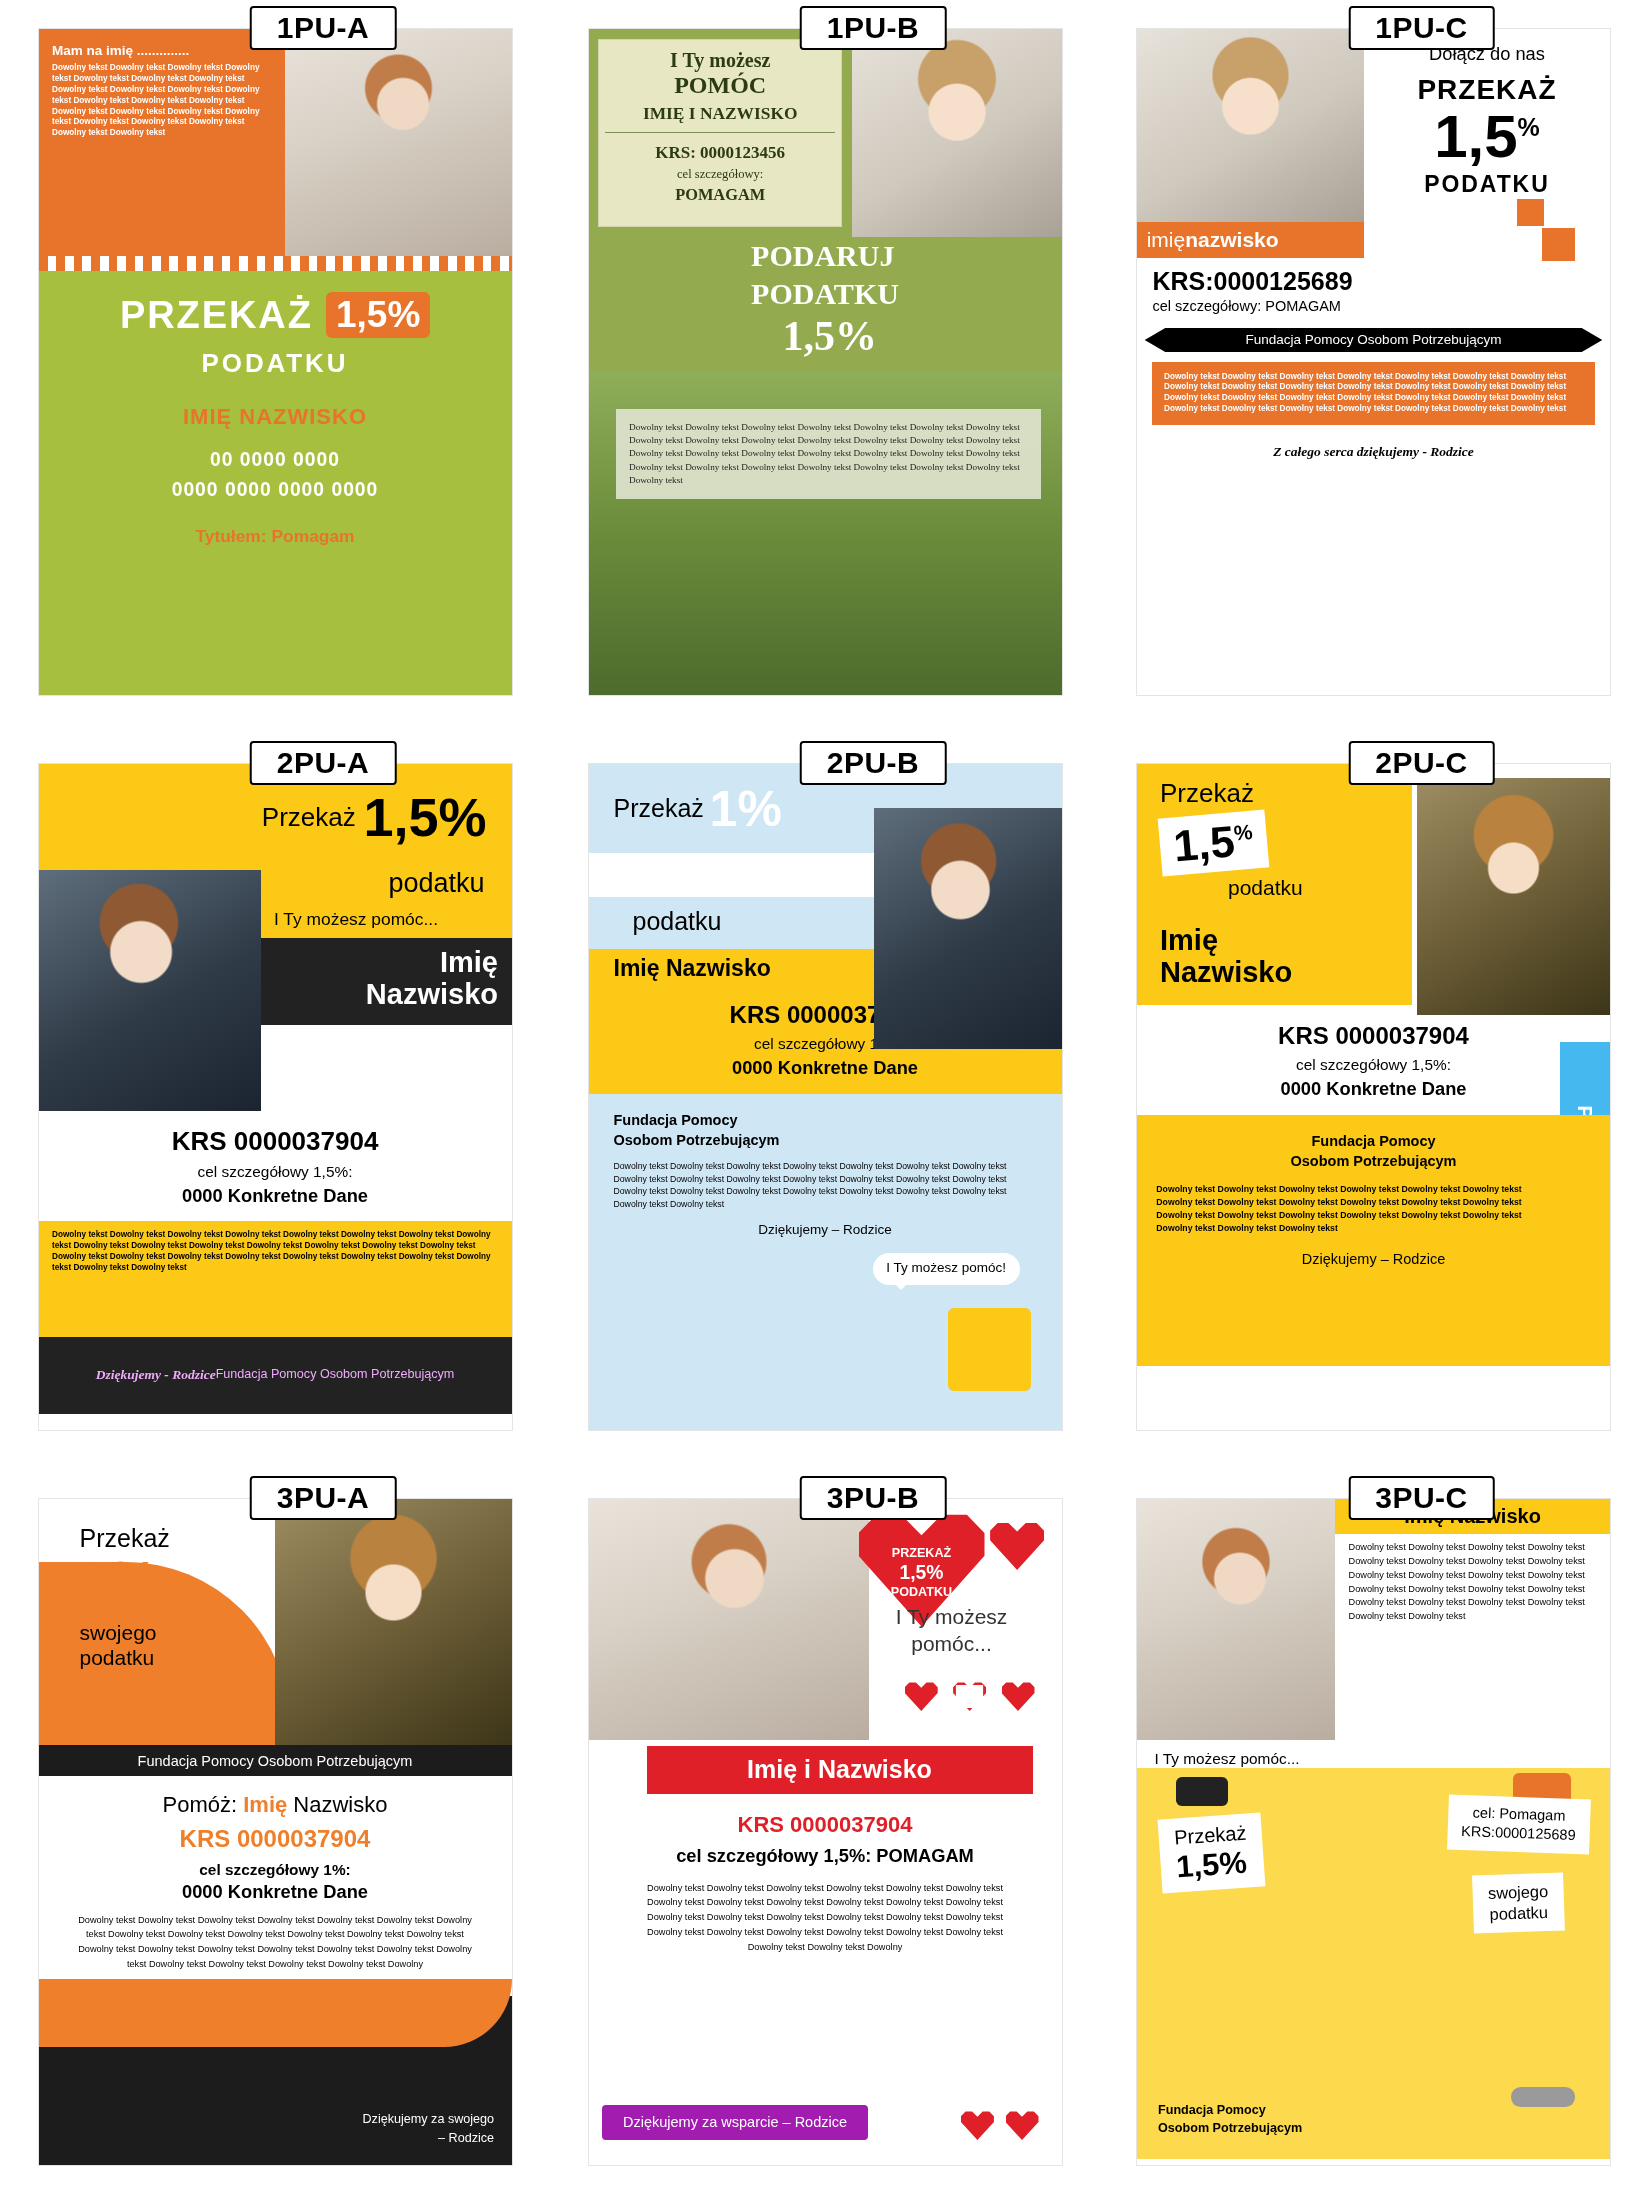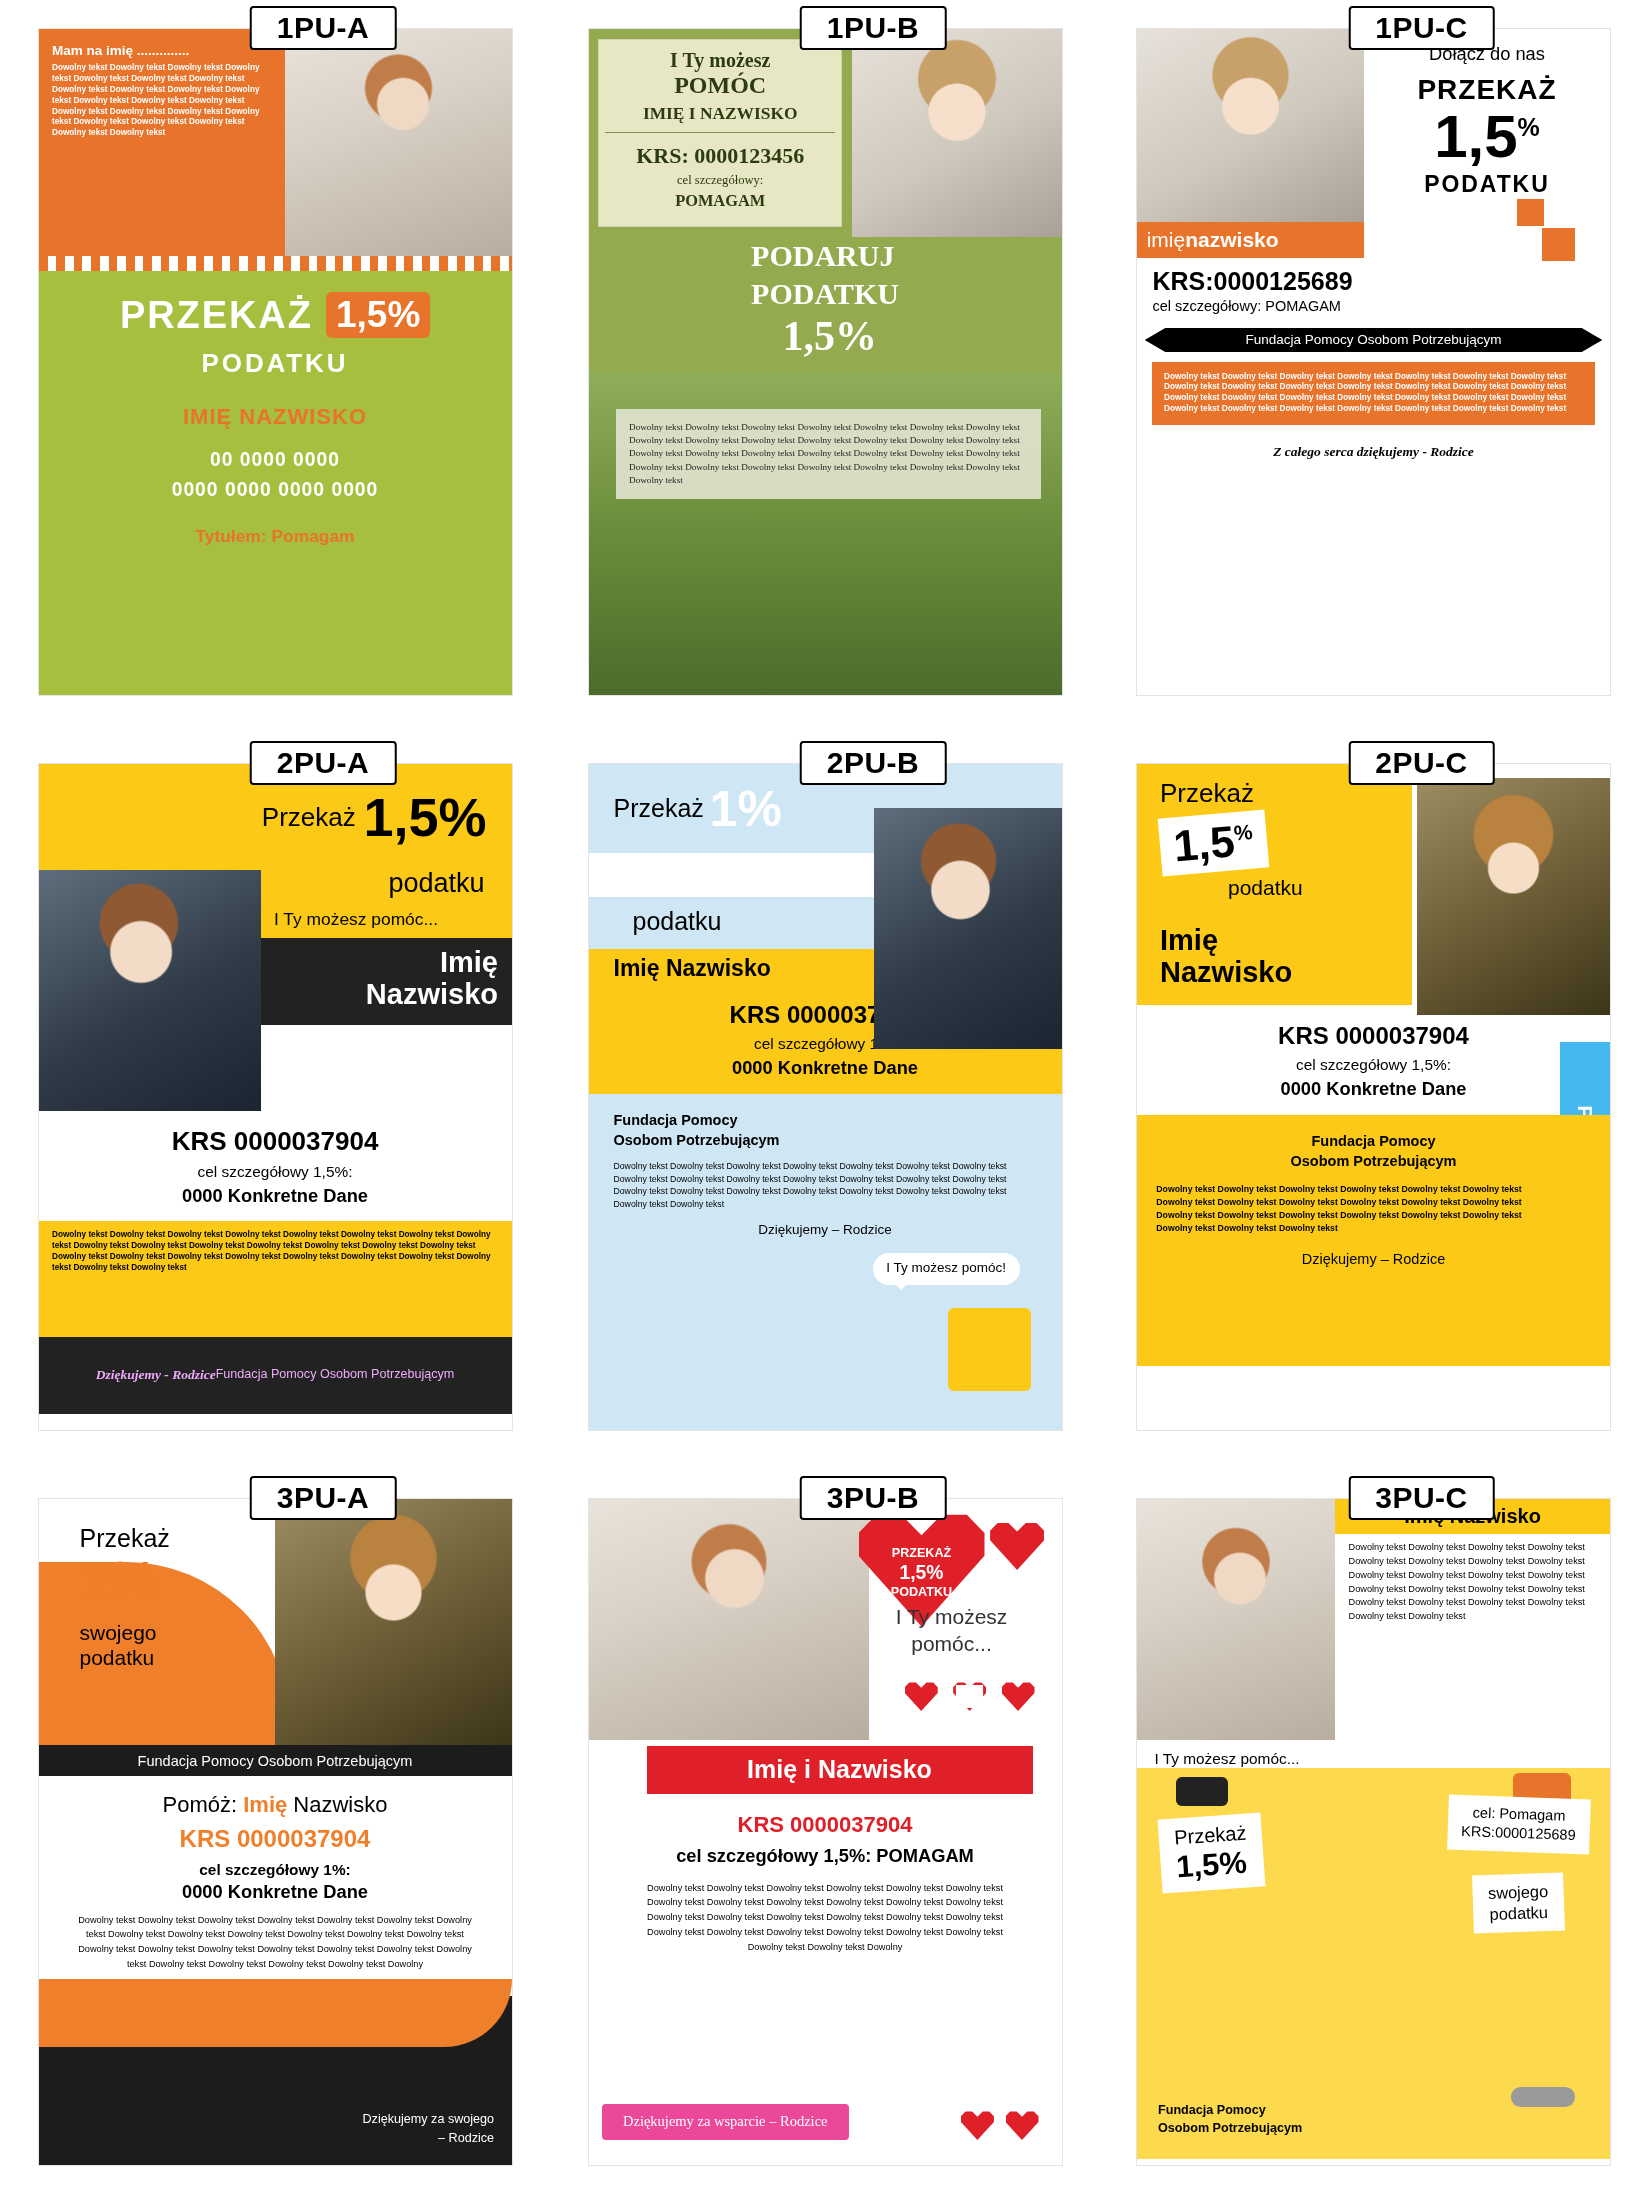--- a/index.html
+++ b/index.html
@@ -113,21 +113,21 @@
   .f1a .num2 { font-size: 19.3px; font-weight:bold; margin-top:7.7px; letter-spacing:1px;}
   .f1a .tyt { font-size: 17.4px; font-weight:bold; color:#e8742c; margin-top:25px;}
 
   
   .f1b { background: #93ab4e; }
   .f1b .row1 { height: 208px; display:flex; }
   .f1b .box { width: 244px; background: rgba(238,235,205,0.92); margin: 9.7px; padding: 9.7px 5.8px; text-align:center; color:#2c3b12; border:1px solid rgba(0,0,0,0.08);}
   .f1b .box .l1 { font-size: 20px; font-weight:bold; font-family:"Liberation Serif", serif;}
   .f1b .box .l2 { font-size: 24px; font-weight:bold; font-family:"Liberation Serif", serif;}
   .f1b .box .l3 { font-size: 17.4px; font-weight:bold; font-family:"Liberation Serif", serif; margin-top:3.9px; border-bottom:1px solid #7f8f55; padding-bottom:7.7px;}
-  .f1b .box .l4 { font-size: 22px; font-weight:bold; font-family:"Liberation Serif", serif; margin-top:9.7px;}
+  .f1b .box .l4 { font-size: 17px; font-weight:bold; font-family:"Liberation Serif", serif; margin-top:9.7px;}
   .f1b .box .l5 { font-size: 12.6px; margin-top:3.9px; font-family:"Liberation Serif", serif;}
   .f1b .box .l6 { font-size: 16.4px; font-weight:bold; font-family:"Liberation Serif", serif; margin-top:3.9px;}
   .f1b .row2 { height: 135px; color:#fff; display:flex; align-items:center; padding: 0 17.4px; flex-direction: column; }
   .f1b .row2 .t { font-size: 30px; font-weight:bold; font-family:"Liberation Serif", serif; line-height:1.25;}
   .f1b .row2 .pct { font-size: 42px; font-weight:bold; font-family:"Liberation Serif", serif; margin-left:9.7px;}
   .f1b .row3 { height: 323px; position:relative; }
   .f1b .textbox { position:absolute; left:27px; right:21px; top:37px; background: rgba(225,228,208,0.9); padding:11.6px 13.5px; font-family:"Liberation Serif", serif; font-size: 9.2px; line-height:1.45; color:#1e1e1e;}
 
   
   .f1c { background:#fff; }
@@ -236,21 +236,21 @@
   .f3b .hout { position:absolute; right:17.4px; top:23px; width:54px; height:48px;
     background:#e02028; clip-path: polygon(50% 100%, 0 38%, 0 18%, 14% 2%, 34% 2%, 50% 20%, 66% 2%, 86% 2%, 100% 18%, 100% 38%);
     -webkit-mask: radial-gradient(#000,#000); }
   .f3b .ity { position:absolute; right:23px; top:104px; width:174px; text-align:center; font-size:21px; color:#333; line-height:1.3;}
   .f3b .hrow { position:absolute; right:27px; top:183px; display:flex; gap:15.4px;}
   .f3b .hs { width:33px; height:29px; background:#e02028; clip-path: polygon(50% 100%, 0 38%, 0 18%, 14% 2%, 34% 2%, 50% 20%, 66% 2%, 86% 2%, 100% 18%, 100% 38%);}
   .f3b .redbar { background:#e02028; color:#fff; margin: 5.8px 29px 0 58px; padding:9.7px 0; text-align:center; font-size:25px; font-weight:bold;}
   .f3b .krs { text-align:center; color:#e02028; font-size:22px; font-weight:bold; margin-top:17.4px;}
   .f3b .cel { text-align:center; font-size:18.3px; font-weight:bold; margin-top:7.7px;}
   .f3b .txt { padding: 13.5px 50px 0; font-size:9.2px; line-height:1.6; text-align:center;}
-  .f3b .fbtn { position:absolute; left:13.5px; bottom:25px; background:#ec4899; color:#fff; font-size:14.5px; padding:9.7px 21px; border-radius:3.9px;font-family:Liberation Serif, serif;}
+  .f3b .fbtn { position:absolute; left:13.5px; bottom:25px; background:#a21caf; color:#fff; font-size:14.5px; padding:9.7px 21px; border-radius:3.9px;}
   .f3b .fh { position:absolute; right:23px; bottom:25px; display:flex; gap:11.6px;}
 
   
   .f3c { background:#fff; }
   .f3c .top { height:241px; display:flex;}
   .f3c .top .ph { width: 198px; }
   .f3c .top .rt { flex:1; }
   .f3c .nb { background:#fcc916; text-align:center; font-size:20px; font-weight:bold; padding:5.8px 0;}
   .f3c .txt { padding:7.7px 13.5px 0; font-size:9.2px; line-height:1.5;}
   .f3c .ity { font-size:15.4px; padding:9.7px 0 0 17.4px;}

